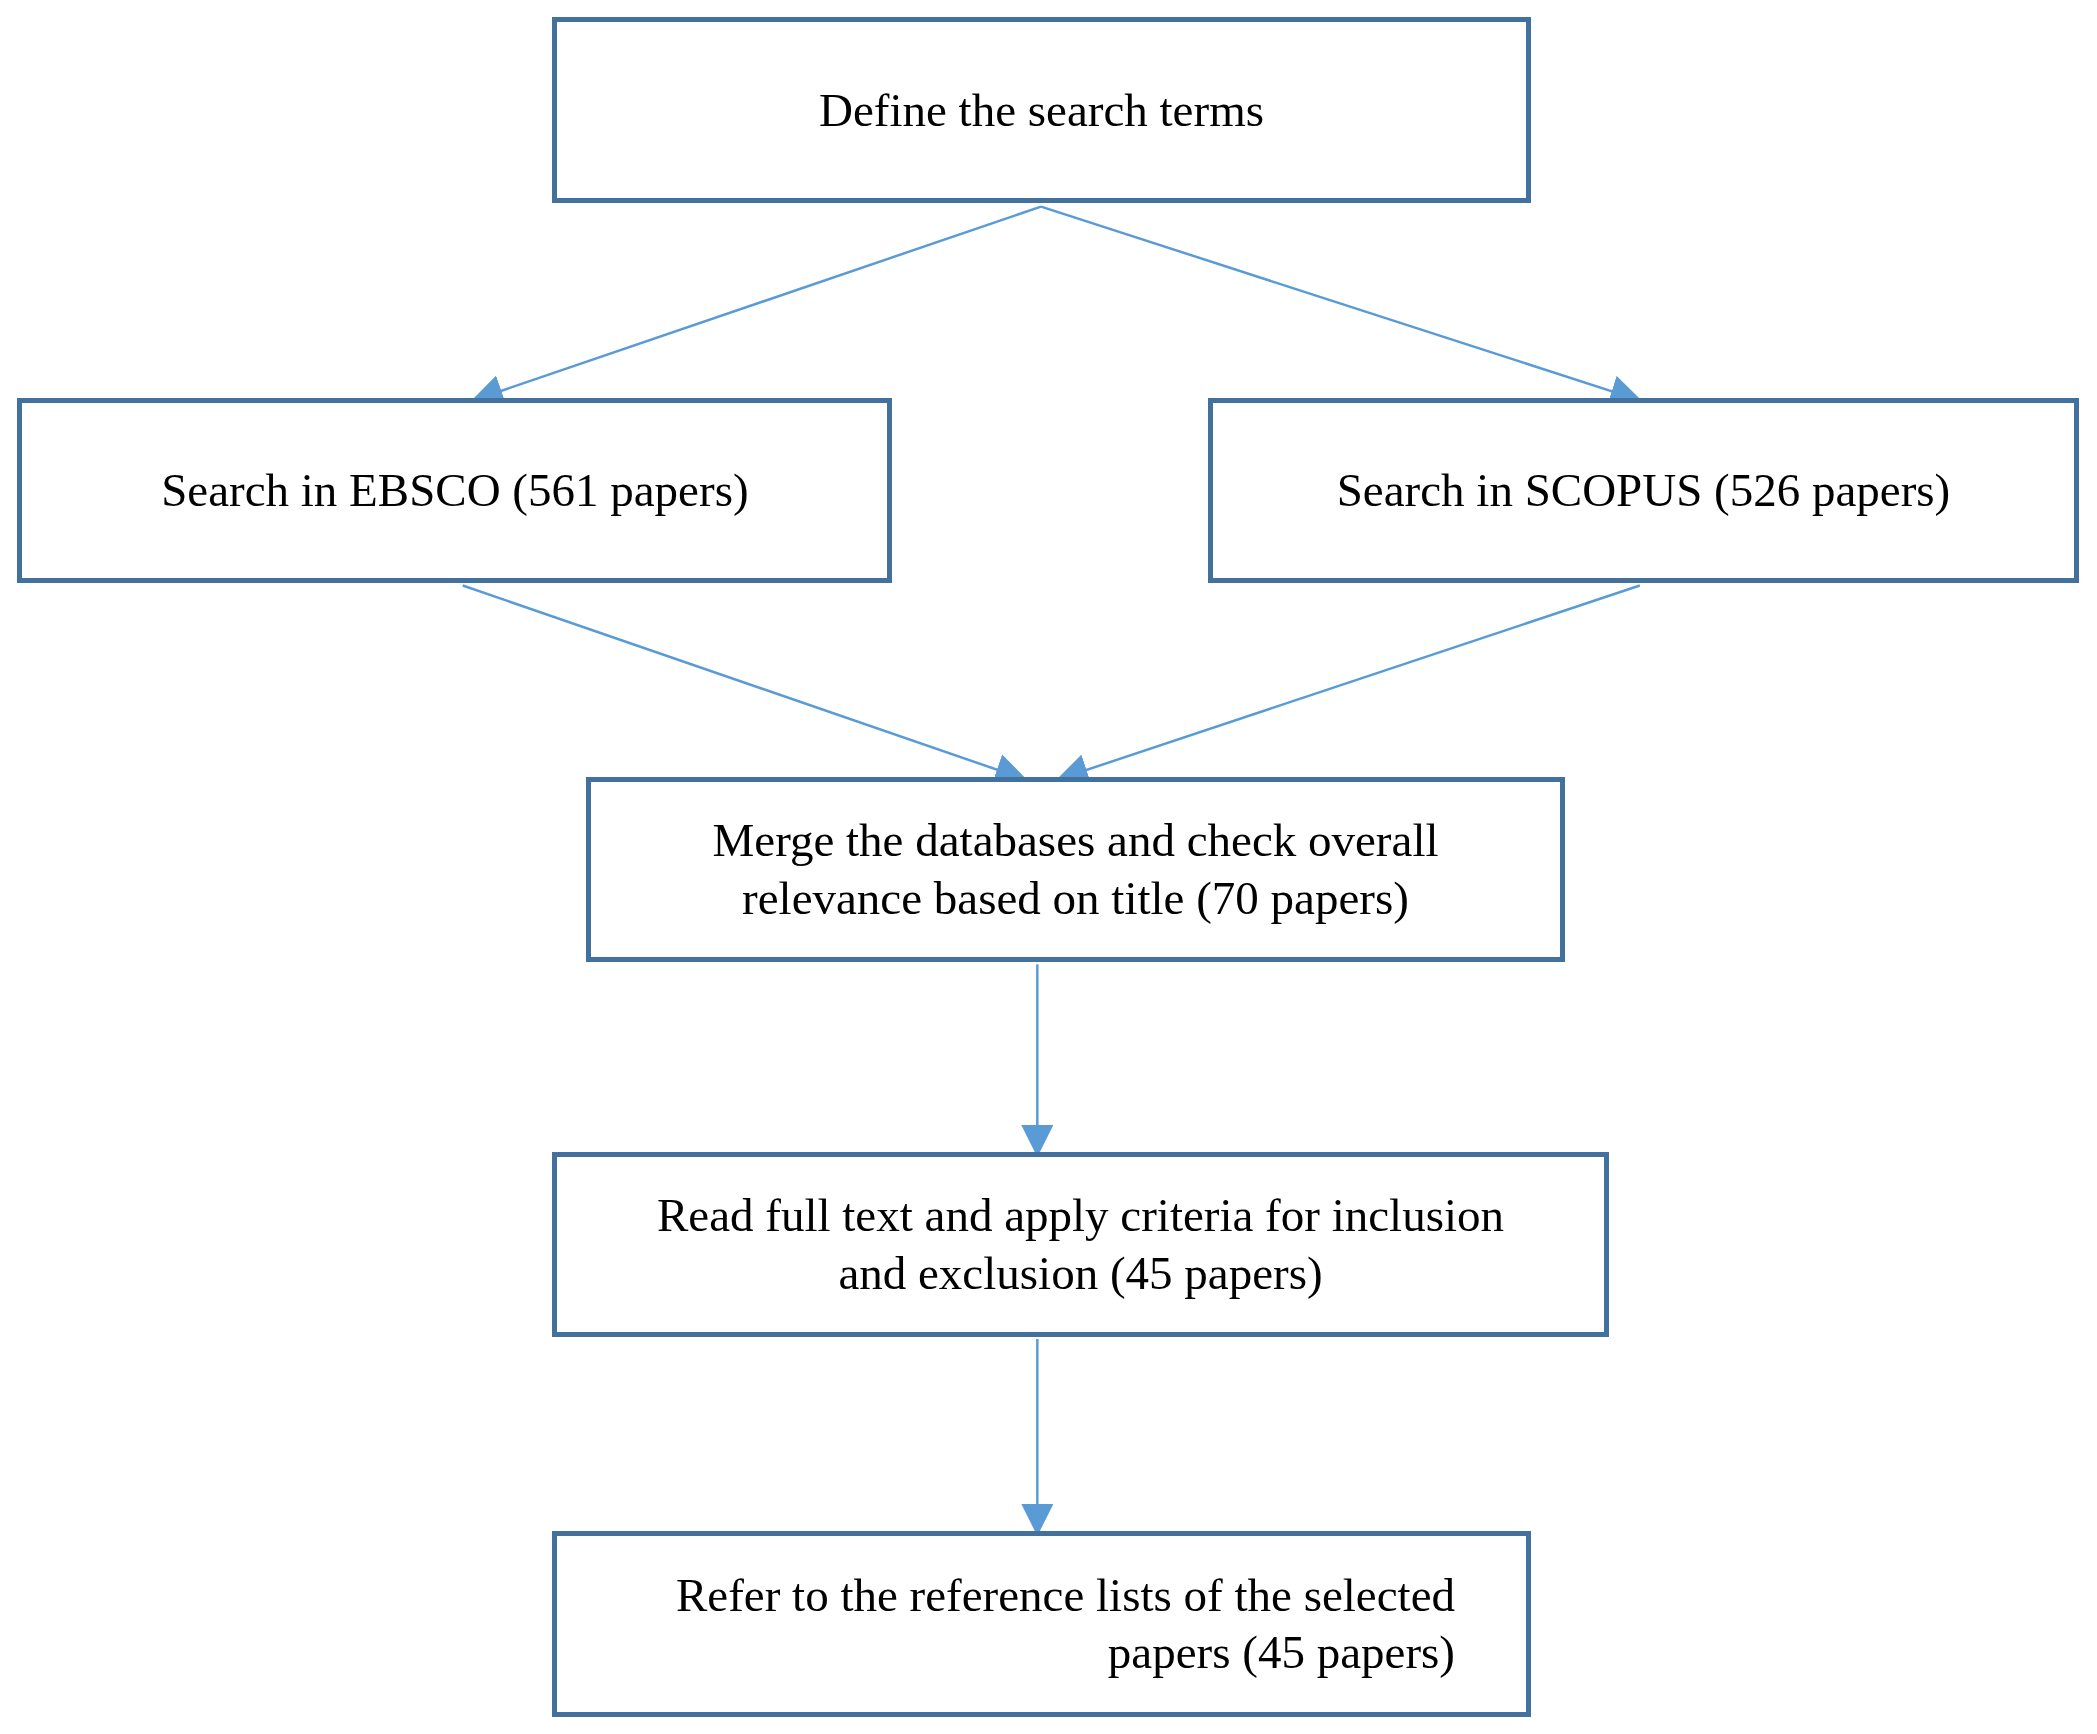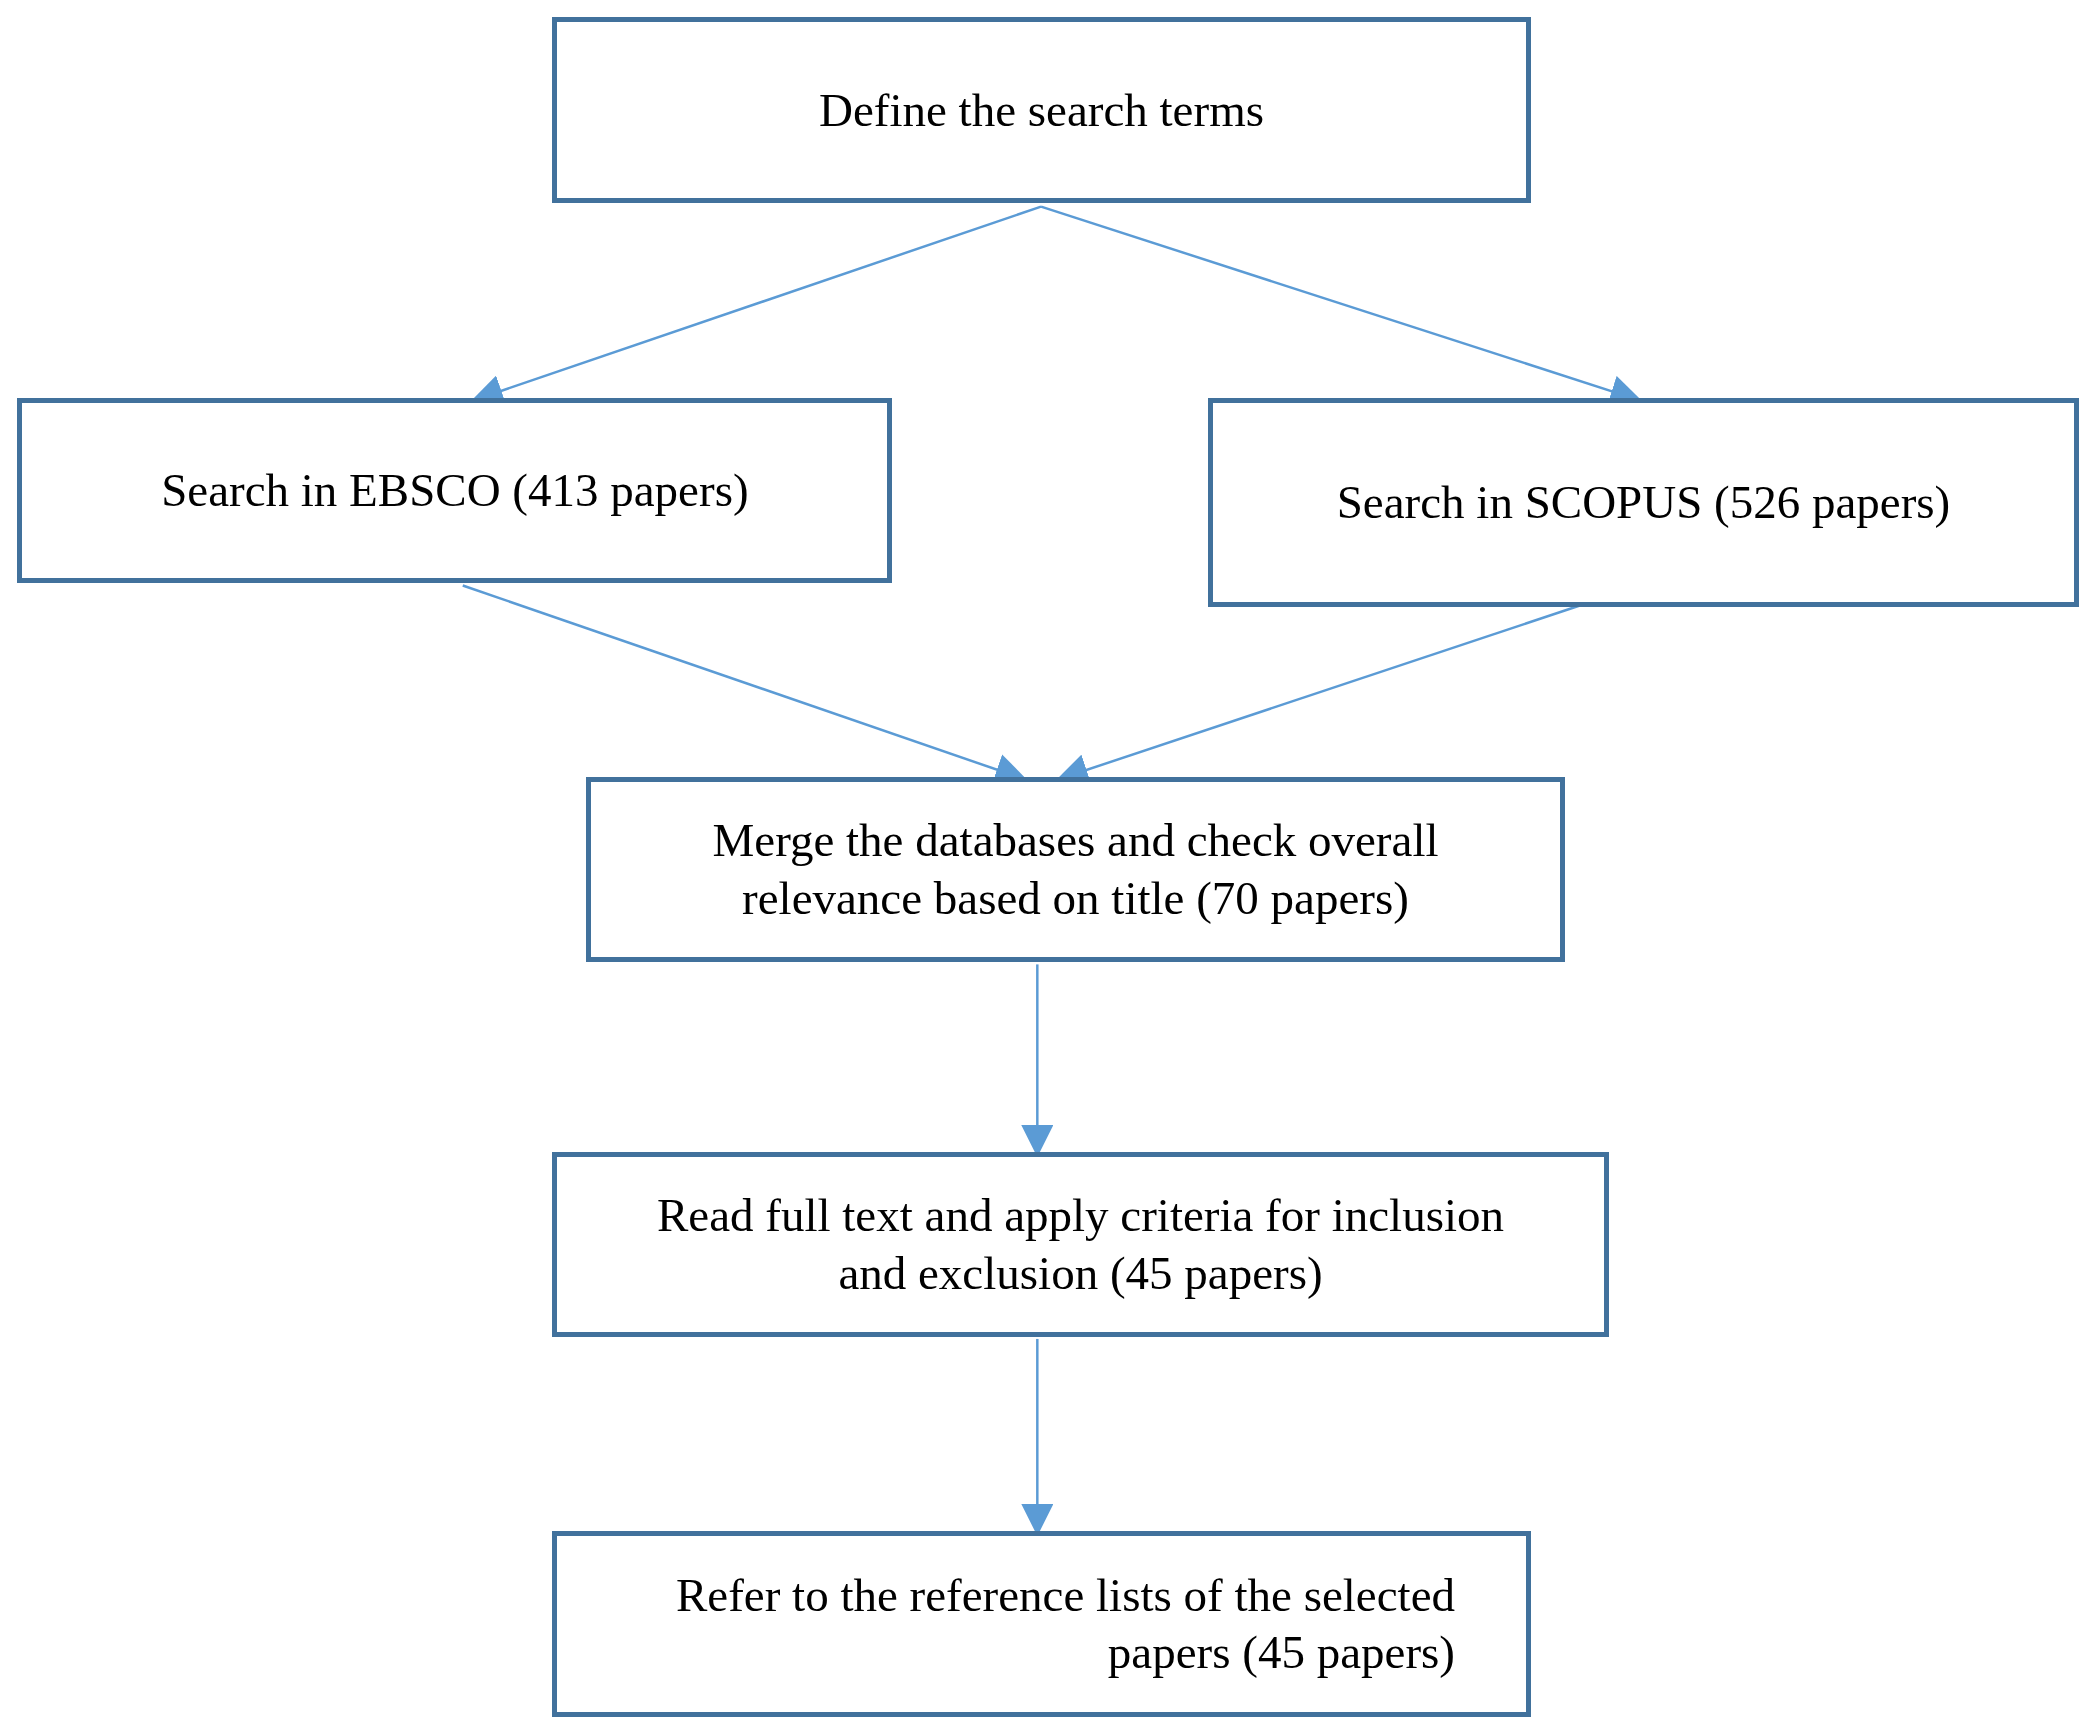--- a/index.html
+++ b/index.html
@@ -39,21 +39,21 @@
     align-items: center;
     justify-content: center;
     text-align: center;
     color: var(--text);
     font-size: 47px;
     line-height: 1.22;
     padding: 4px 71px;
   }
   .box-define { left: 552px; top: 17.4px;   width: 979px; height: 186px; }
   .box-ebsco  { left: 17.4px;  top: 398px;  width: 875px; height: 185px; }
-  .box-scopus { left: 1208px;top: 398px;  width: 871px; height: 209px; }
+  .box-scopus { left: 1208px;top: 398px;  width: 871px; height: 185px; }
   .box-merge  { left: 552px; top: 777px; width: 979px; height: 185px; margin-left: 34px; }
   .box-read   { left: 552px; top: 1152px; width: 1057px; height: 185px; }
   .box-refer  { left: 552px; top: 1531px; width: 979px; height: 186px; text-align: right; }
 </style>
 </head>
 <body>
 
 <div class="canvas">
 
   <svg class="arrows-layer" viewBox="0 0 3376 2792" aria-hidden="true">
@@ -68,21 +68,21 @@
     <line class="edge" x1="2640" y1="942" x2="1704" y2="1254" marker-end="url(#arrowhead)"></line>
     <line class="edge" x1="1670" y1="1552" x2="1670" y2="1858" marker-end="url(#arrowhead)"></line>
     <line class="edge" x1="1670" y1="2155" x2="1670" y2="2468" marker-end="url(#arrowhead)"></line>
   </svg>
 
   <div class="box box-define">
     <span>Define the search terms</span>
   </div>
 
   <div class="box box-ebsco">
-    <span>Search in EBSCO (413 papers)</span>
+    <span>Search in EBSCO (561 papers)</span>
   </div>
 
   <div class="box box-scopus">
     <span>Search in SCOPUS (526 papers)</span>
   </div>
 
   <div class="box box-merge">
     <span>Merge the databases and check overall relevance based on title (70 papers)</span>
   </div>
 

